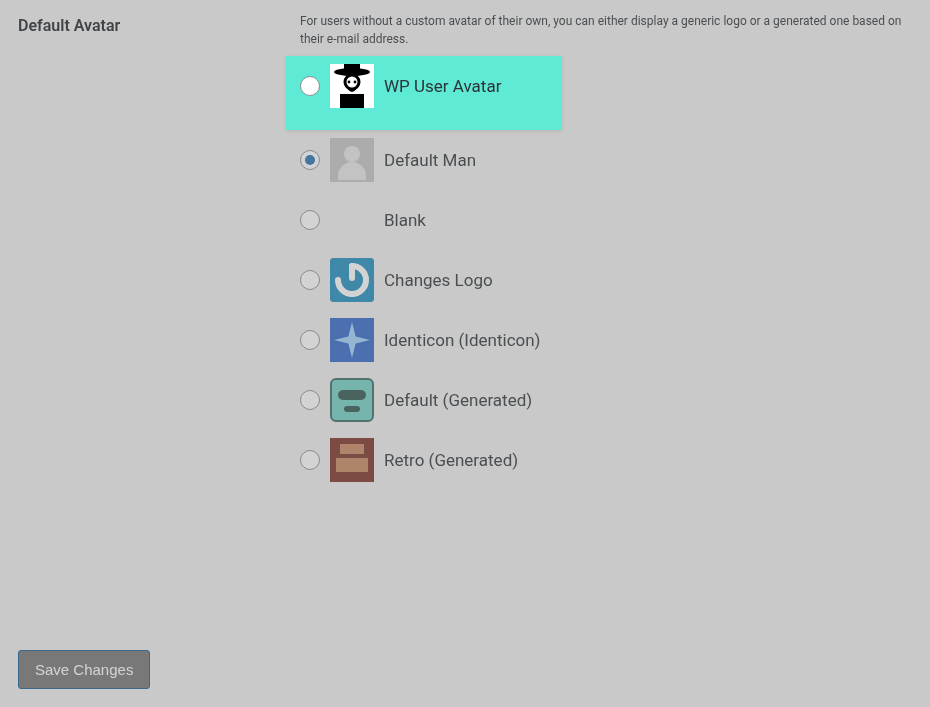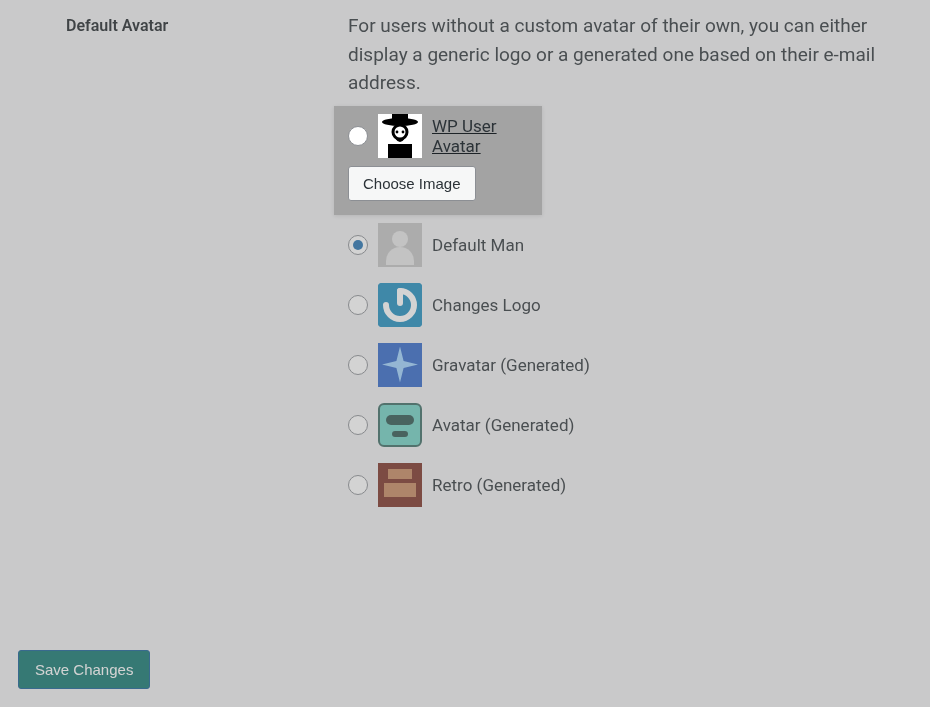--- a/index.html
+++ b/index.html
@@ -27,28 +27,27 @@
     align-items: flex-start;
     padding-top: 12px;
   }
   .label-col {
     width: 300px;
     padding-left: 18px;
     font-weight: 600;
     font-size: 16px;
     color: #1d2327;
     padding-top: 4px;
-    margin-left: 48px;
   }
   .content-col {
     flex: 1;
     padding-right: 10px;
   }
   .description {
-    font-size: 19px;
+    font-size: 12px;
     line-height: 1.5;
     color: #2c3338;
     margin: 0 0 8px 0;
   }
 
   .option {
     display: flex;
     align-items: center;
     gap: 10px;
     min-height: 50px;
@@ -72,43 +71,42 @@
     width:10px;height:10px;
     background:#2271b1;
     border-radius:50%;
   }
 
   .avatar-box { width:44px; height:44px; display:inline-flex; align-items:center; justify-content:center; flex-shrink:0; }
 
   .highlight-box {
     position: relative;
     z-index: 3;
-    background: #a3a3a3;
+    background: #5eead4;
     padding: 6px 14px 14px 14px;
     margin-left: -14px;
-    width: 208px;
+    width: 276px;
     box-shadow: 0 1px 4px rgba(0,0,0,0.1);
-    text-decoration: underline;
   }
   .highlight-box .option { padding-top:2px; padding-bottom:8px; }
 
   .choose-btn {
     display:inline-block;
     background:#f6f7f7;
     border:1px solid #8c8f94;
     color:#2c3338;
     padding: 8px 14px;
     font-size:15px;
     border-radius:3px;
     cursor:pointer;
   }
 
   .save-row { position:absolute; left:18px; bottom:18px; }
   .save-btn {
-    background:#0f766e;
+    background:#737373;
     color:#fff;
     border:1px solid #135e96;
     padding:10px 16px;
     font-size:15px;
     border-radius:3px;
     cursor:pointer;
   }
 
   
   .av-mystery { background:#c4c4c4; position:relative; }
@@ -157,52 +155,56 @@
             <rect x="14" y="0" width="16" height="8" fill="#000"></rect>
             <circle cx="22" cy="18" r="7" fill="#fff" stroke="#000" stroke-width="3"></circle>
             <circle cx="19" cy="18" r="1.4" fill="#000"></circle>
             <circle cx="25" cy="18" r="1.4" fill="#000"></circle>
             <rect x="10" y="30" width="24" height="14" fill="#000"></rect>
             <path d="M18 24 q4 6 8 0" stroke="#000" stroke-width="2" fill="none"></path>
           </svg>
         </span>
         <span>WP User Avatar</span>
       </div>
-      <button class="choose-btn">Choose Image</button>
     </div>
 
     <div class="option">
       <span class="radio selected"></span>
       <span class="avatar-box av-mystery"></span>
       <span>Default Man</span>
     </div>
 
+    <div class="option">
+      <span class="radio"></span>
+      <span class="avatar-box"></span>
+      <span>Blank</span>
+    </div>
 
     <div class="option">
       <span class="radio"></span>
       <span class="avatar-box av-gravatar">
         <svg viewBox="0 0 44 44" width="44" height="44">
           <rect width="44" height="44" fill="#1d8cbe" rx="4"></rect>
           <path d="M22 8 v12" stroke="#fff" stroke-width="6" stroke-linecap="round"></path>
           <path d="M22 8 a14 14 0 1 1 -14 14" fill="none" stroke="#fff" stroke-width="6" stroke-linecap="round"></path>
         </svg>
       </span>
       <span>Changes Logo</span>
     </div>
 
     <div class="option">
       <span class="radio"></span>
       <span class="avatar-box av-identicon"></span>
-      <span>Gravatar (Generated)</span>
+      <span>Identicon (Identicon)</span>
     </div>
 
     <div class="option">
       <span class="radio"></span>
       <span class="avatar-box av-wavatar"></span>
-      <span>Avatar (Generated)</span>
+      <span>Default (Generated)</span>
     </div>
 
 
     <div class="option">
       <span class="radio"></span>
       <span class="avatar-box av-retro"></span>
       <span>Retro (Generated)</span>
     </div>
 
   </div>

